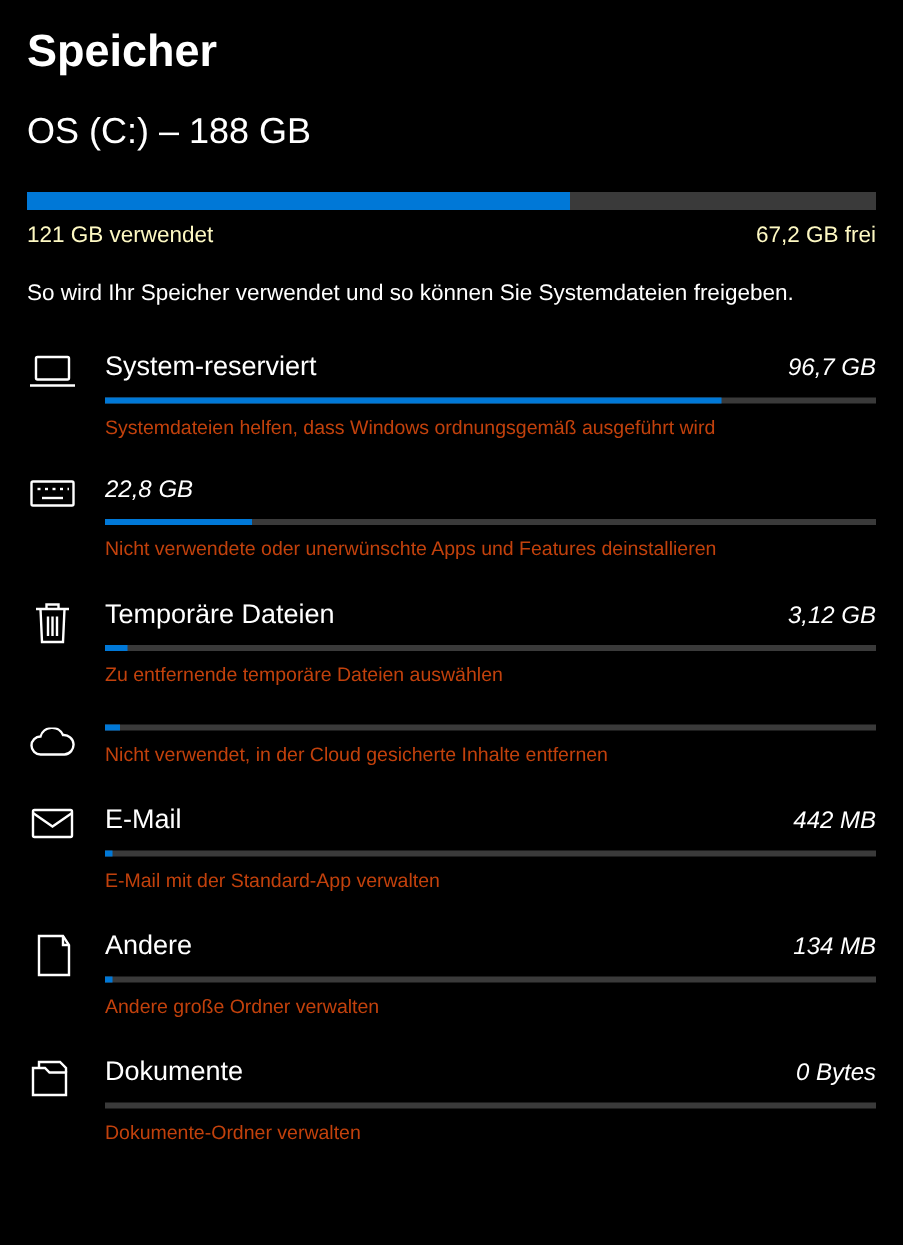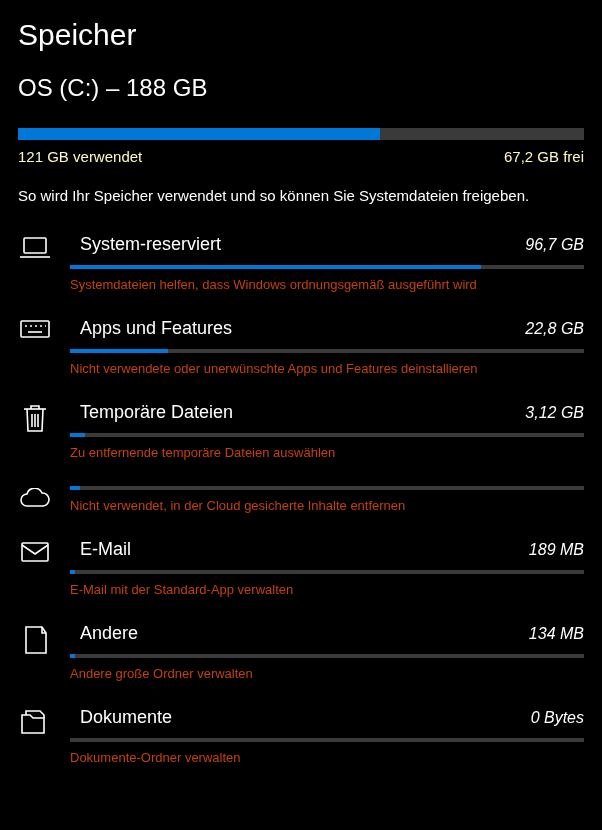--- a/index.html
+++ b/index.html
@@ -7,21 +7,21 @@
   background: #000;
   color: #fff;
   font-family: "Segoe UI", -apple-system, sans-serif;
   width: 602px;
   height: 830px;
   padding: 18px;
   overflow: hidden;
 }
 .page-title {
   font-size: 30px;
-  font-weight: 400;
+  font-weight: 700;
   margin-bottom: 22px;
 }
 .drive-title {
   font-size: 24px;
   font-weight: 400;
   margin-bottom: 26px;
 }
 .main-bar {
   height: 12px;
   background: #3a3a3a;
@@ -59,21 +59,20 @@
   flex-shrink: 0;
 }
 .cat-body {
   flex: 1;
 }
 .cat-header {
   display: flex;
   justify-content: space-between;
   align-items: baseline;
   margin-bottom: 10px;
-  margin-left: 10px;
 }
 .cat-name {
   font-size: 18px;
   font-weight: 400;
 }
 .cat-size {
   font-size: 16px;
   font-style: italic;
 }
 .cat-bar {
@@ -136,21 +135,20 @@
       <line x1="5" y1="6" x2="7" y2="6"></line>
         <line x1="10" y1="6" x2="12" y2="6"></line>
         <line x1="15" y1="6" x2="17" y2="6"></line>
         <line x1="20" y1="6" x2="22" y2="6"></line>
         <line x1="25" y1="6" x2="26" y2="6"></line>
       <line x1="8" y1="12" x2="22" y2="12"></line>
     </svg>
   </div>
   <div class="cat-body">
     <div class="cat-header">
-      <span class="cat-name">Apps und Features</span>
       <span class="cat-size">22,8 GB</span>
     </div>
     <div class="cat-bar">
         <div class="cat-bar-fill" style="width:19%"></div>
       </div>
     <div class="cat-desc">Nicht verwendete oder unerwünschte Apps und Features deinstallieren</div>
   </div>
 </div>
 
 <div class="category">
@@ -193,21 +191,21 @@
 <div class="category">
   <div class="cat-icon">
     <svg width="30" height="22" viewBox="0 0 30 22" fill="none" stroke="#fff" stroke-width="1.6">
       <rect x="2" y="2" width="26" height="18" rx="1"></rect>
       <path d="M2 4 L15 13 L28 4"></path>
     </svg>
   </div>
   <div class="cat-body">
     <div class="cat-header">
       <span class="cat-name">E-Mail</span>
-      <span class="cat-size">189 MB</span>
+      <span class="cat-size">442 MB</span>
     </div>
     <div class="cat-bar">
         <div class="cat-bar-fill" style="width:1%"></div>
       </div>
     <div class="cat-desc">E-Mail mit der Standard-App verwalten</div>
   </div>
 </div>
 
 <div class="category">
   <div class="cat-icon">

